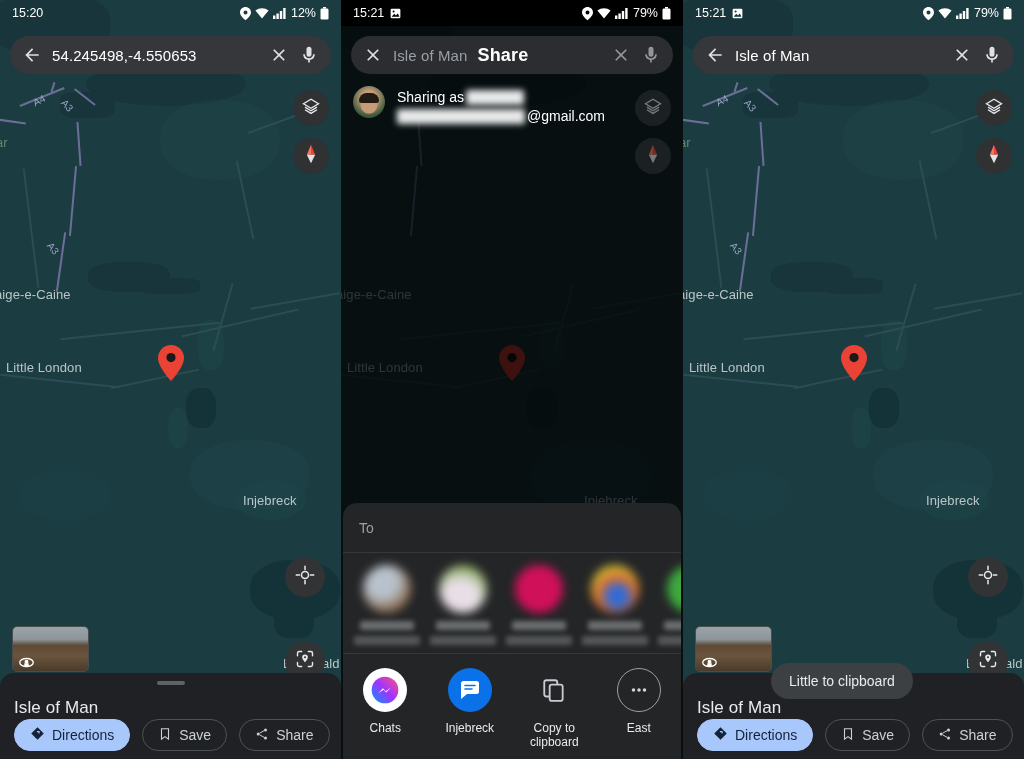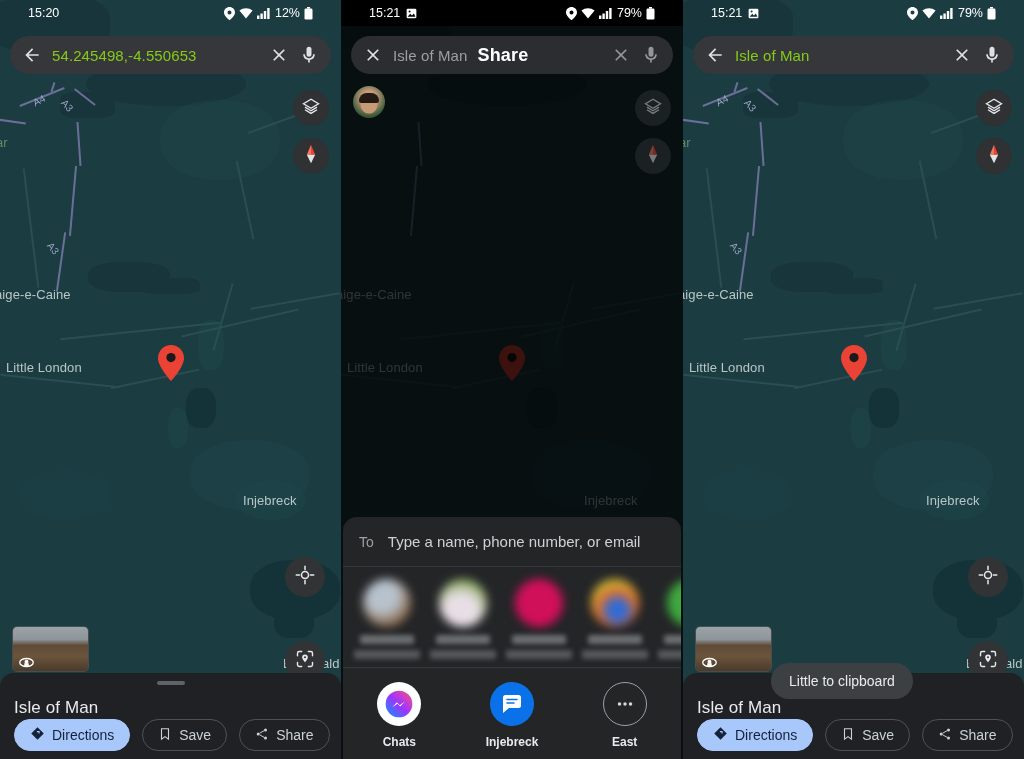--- a/index.html
+++ b/index.html
@@ -27,36 +27,36 @@
   .maplabel.green { color: #5d8a6a; }
   .roadlabel { position: absolute; color: #9aa6c4; font-size: 10px; }
 
   .pin { position: absolute; width: 26px; height: 36px; }
   .pin svg { display: block; width: 26px; height: 36px; }
 
   
   .statusbar {
     position: absolute; top: 0; left: 0; right: 0; height: 26px;
     display: flex; align-items: center; justify-content: space-between;
-    padding: 0 28px; color: #fff; font-size: 12.5px; z-index: 30;
+    padding: 0 12px; color: #fff; font-size: 12.5px; z-index: 30;
   }
   .statusbar.opaque { background: #000; }
   .sb-left { display: flex; align-items: center; gap: 6px; }
   .sb-right { display: flex; align-items: center; gap: 4px; }
   .sb-right .pct { font-size: 12.5px; margin-left: 1px; }
   .ico { display: inline-flex; align-items: center; }
 
   
   .searchbar {
     position: absolute; top: 36px; left: 10px; right: 10px; height: 38px;
     background: #35373a; border-radius: 20px;
     display: flex; align-items: center; padding: 0 12px; gap: 10px; z-index: 25;
   }
   .searchbar.flat { background: #2c2d30; }
-  .search-text { flex: 1; color: #84cc16; font-size: 15px; letter-spacing: .1px; }
+  .search-text { flex: 1; color: #ffffff; font-size: 15px; letter-spacing: .1px; }
   .search-text.ghost { color: #9aa0a6; flex: none; }
   .share-title { color: #fff; font-size: 18px; font-weight: bold; letter-spacing: .2px; }
   .sb-icon { width: 20px; height: 20px; flex: none; opacity: .95; }
   .sb-icon.dim { opacity: .55; }
 
   
   .fab {
     position: absolute; border-radius: 50%;
     background: #2f3133; display: flex; align-items: center; justify-content: center;
     z-index: 15;
@@ -151,21 +151,21 @@
   .to-placeholder { color: #cfd2d5; font-size: 15px; }
   .contacts {
     display: flex; gap: 0; padding: 12px 6px 8px 6px; border-bottom: 1px solid #37383b;
     overflow: hidden;
   }
   .contact { width: 76px; flex: none; display: flex; flex-direction: column; align-items: center; gap: 8px; }
   .cav { width: 48px; height: 48px; border-radius: 50%; filter: blur(5px); }
   .cname { width: 54px; height: 9px; background: #6c6f72; border-radius: 2px; filter: blur(2.5px); }
   .cmail { width: 66px; height: 9px; background: #55585b; border-radius: 2px; filter: blur(2.5px); margin-top: -2px; }
   .apps { display: flex; padding: 14px 0 10px 0; }
-  .app { flex: 1; display: flex; flex-direction: column; align-items: center; gap: 9px; font-weight: bold; }
+  .app { flex: 1; display: flex; flex-direction: column; align-items: center; gap: 9px; }
   .app-label { color: #e8eaed; font-size: 12px; text-align: center; line-height: 14px; max-width: 68px; }
   .app-ico { width: 44px; height: 44px; border-radius: 50%; display: flex; align-items: center; justify-content: center; }
   .app-ico.msgr { background: #fff; }
   .app-ico.msgs { background: #0b71e8; }
   .app-ico.plain { background: transparent; }
   .app-ico.more { border: 1px solid #9aa0a6; }
 </style>
 </head>
 <body>
 
@@ -434,27 +434,34 @@
             <path d="M12 14a3 3 0 003-3V5a3 3 0 10-6 0v6a3 3 0 003 3zm5-3a5 5 0 01-10 0H5a7 7 0 006 6.9V21h2v-3.1A7 7 0 0019 11z" fill="#e8eaed"></path>
           </svg></span>
     </div>
 
     <div class="sharing-as">
       <div class="avatar">
         <span class="face"></span>
           <span class="hair"></span>
       </div>
       <div class="sharing-txt">
+        <div class="l1">
+          <span>Sharing as</span>
+          <span class="redact r1"></span>
+        </div>
+        <div class="l2">
+          <span class="redact r2"></span>
+          <span>@gmail.com</span>
+        </div>
       </div>
     </div>
 
     <div class="share-panel">
       <div class="to-row">
         <span class="to-label">To</span>
-        <span class="to-placeholder">Type a name, phone number, or email</span>
       </div>
       <div class="contacts">
         <div class="contact">
             <div class="cav" style="background:radial-gradient(circle at 40% 35%,#b8c2cc 0 35%,#8a6a4e 70%,#6b4f37 100%)"></div>
             <div class="cname"></div>
             <div class="cmail"></div>
           </div>
         <div class="contact">
             <div class="cav" style="background:radial-gradient(circle at 45% 70%,#e8dfe6 0 40%,#7aa04a 80%,#53742f 100%)"></div>
             <div class="cname"></div>
@@ -494,20 +501,29 @@
           <span class="app-label">Chats</span>
         </div>
         <div class="app">
           <div class="app-ico msgs">
             <svg width="24" height="24" viewBox="0 0 24 24">
                 <path d="M3 5.5A2.5 2.5 0 015.5 3h13A2.5 2.5 0 0121 5.5v8a2.5 2.5 0 01-2.5 2.5H9l-6 5z" fill="#fff"></path>
                 <path d="M7 7.5h10M7 11h7" stroke="#0b71e8" stroke-width="1.6" stroke-linecap="round"></path>
               </svg>
           </div>
           <span class="app-label">Injebreck</span>
+        </div>
+        <div class="app">
+          <div class="app-ico plain">
+            <svg width="26" height="26" viewBox="0 0 24 24">
+                <rect x="3" y="3" width="12" height="15" rx="2" fill="none" stroke="#c9cdd1" stroke-width="1.7"></rect>
+                <rect x="8" y="7" width="12" height="15" rx="2" fill="#242527" stroke="#c9cdd1" stroke-width="1.7"></rect>
+              </svg>
+          </div>
+          <span class="app-label">Copy to clipboard</span>
         </div>
         <div class="app">
           <div class="app-ico more">
             <svg width="22" height="22" viewBox="0 0 24 24">
                 <circle cx="6" cy="12" r="1.9" fill="#d5d8db"></circle>
                 <circle cx="12" cy="12" r="1.9" fill="#d5d8db"></circle>
                 <circle cx="18" cy="12" r="1.9" fill="#d5d8db"></circle>
               </svg>
           </div>
           <span class="app-label">East</span>

